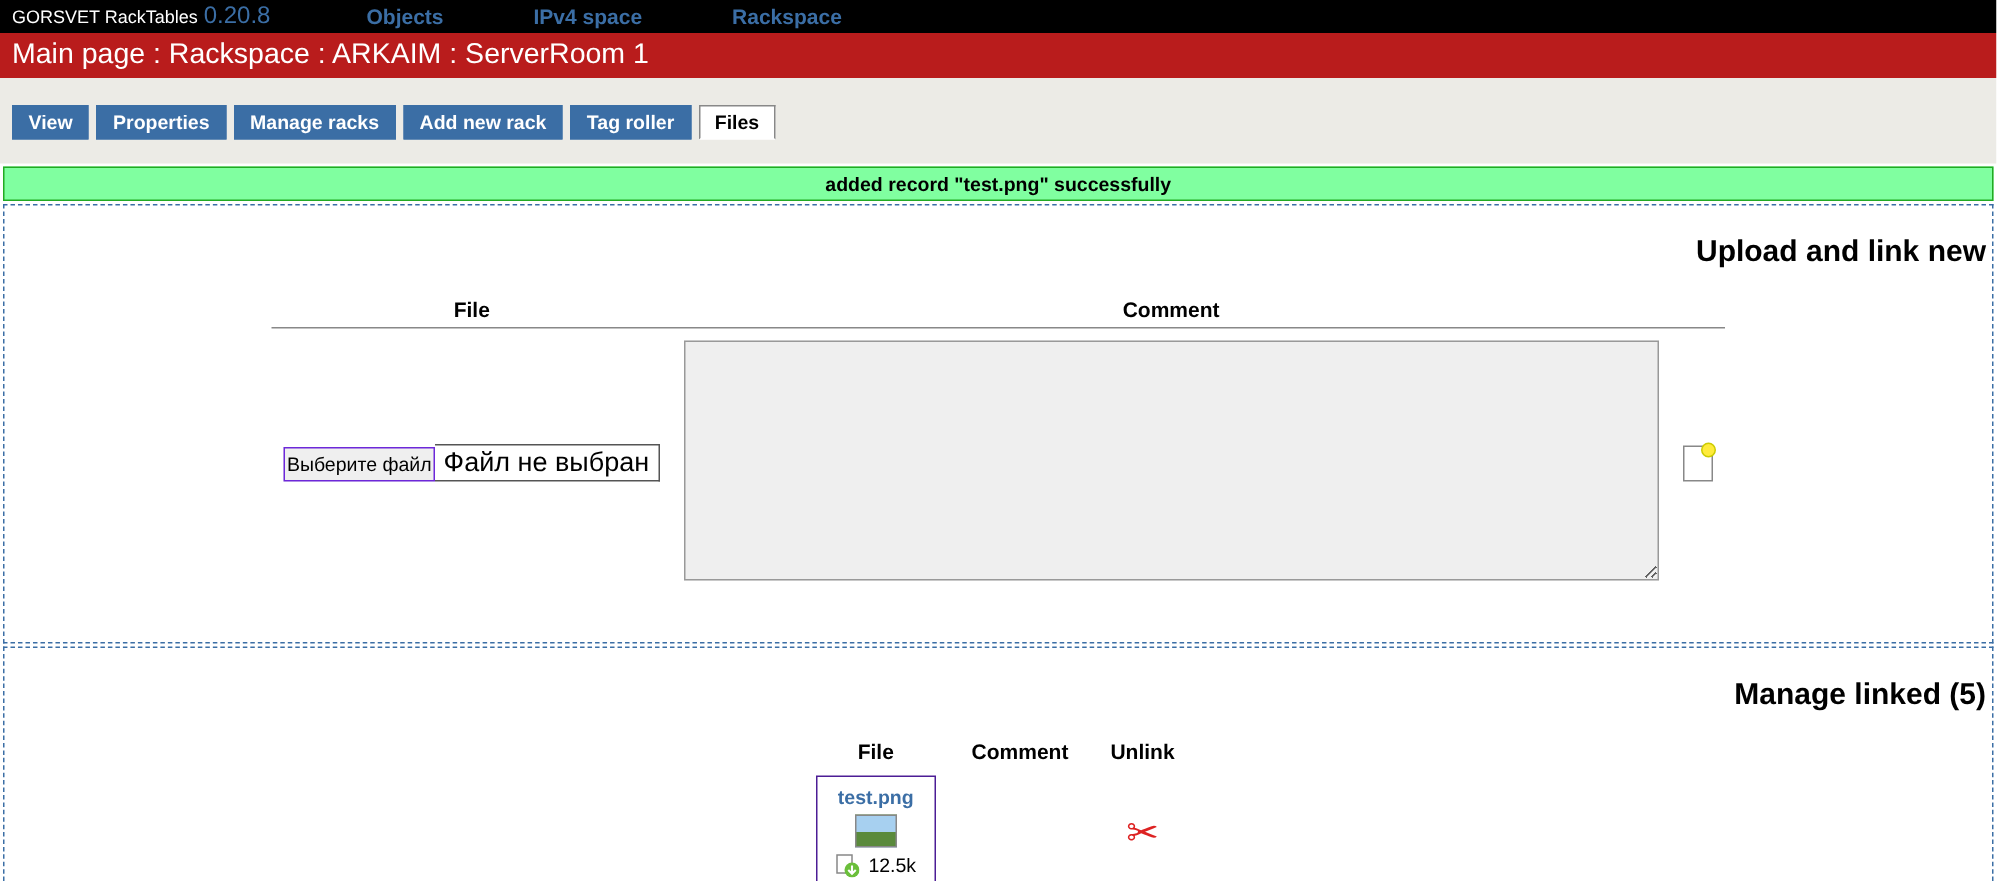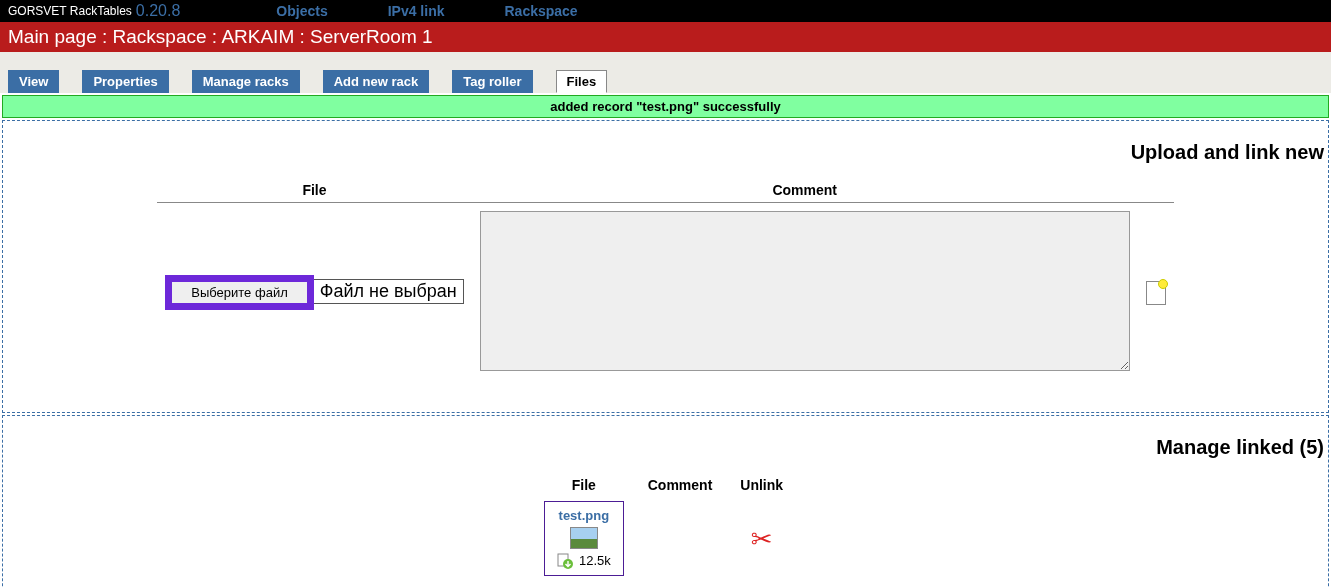--- a/index.html
+++ b/index.html
@@ -13,43 +13,43 @@
   .top-bar {
     background: #000;
     color: #fff;
     padding: 2px 8px;
     height: 22px;
     display: flex;
     align-items: center;
   }
   .app-name { color: #fff; font-weight: normal; font-size: 12px; }
   .app-ver { color: #3b6ea5; font-size: 16px; margin-left: 4px; }
-  .top-links { display: flex; margin-left: 96px; }
+  .top-links { display: flex; margin-left: 64px; }
   .top-link {
     color: #3b6ea5;
     font-weight: bold;
     font-size: 14px;
     margin-right: 60px;
     cursor: pointer;
   }
   .breadcrumb-bar {
     background: #b91c1c;
     color: #fff;
     padding: 4px 8px;
   }
   .breadcrumb-bar a, .breadcrumb-bar span.bc {
     font-size: 19px;
     font-weight: normal;
     color: #fff;
   }
   .tabs-bar {
     background: #ecebe6;
-    padding: 18px 8px 0 8px;
+    padding: 18px 8px 16px 8px;
     display: flex;
-    gap: 23px;
+    gap: 5px;
     border-bottom: 0;
   }
   .tab {
     background: #3b6ea5;
     color: #fff;
     font-weight: bold;
     padding: 3px 10px;
     font-size: 13px;
     cursor: pointer;
     border: 1px solid #3b6ea5;
@@ -81,23 +81,23 @@
   }
   table.upload { width: 70%; margin: 0 auto; border-collapse: collapse; }
   table.upload th {
     font-weight: bold;
     padding: 4px 8px;
     border-bottom: 1px solid #888;
     font-size: 14px;
   }
   table.upload td { padding: 8px; vertical-align: middle; text-align: center; }
   .file-btn {
-    border: 7px solid #6d28d9;
+    border: 1px solid #6d28d9;
     background: #efefef;
-    padding: 3px 19px;
+    padding: 3px 1px;
     font-size: 13px;
     display: inline-block;
     cursor: pointer;
   }
   .file-status {
     border: 1px solid #555;
     border-left: none;
     padding: 1px 6px;
     font-size: 18px;
     display: inline-block;
@@ -158,21 +158,21 @@
   }
 </style>
 </head>
 <body>
 
 <div class="top-bar">
   <span class="app-name">GORSVET RackTables</span>
   <span class="app-ver">0.20.8</span>
   <div class="top-links">
     <span class="top-link">Objects</span>
-    <span class="top-link">IPv4 link</span>
+    <span class="top-link">IPv4 space</span>
     <span class="top-link">Rackspace</span>
   </div>
 </div>
 
 <div class="breadcrumb-bar">
   <span class="bc">Main page</span><span class="bc"> : </span><span class="bc">Rackspace</span><span class="bc"> : </span><span class="bc">ARKAIM</span><span class="bc"> : </span><span class="bc">ServerRoom 1</span>
 </div>
 
 <div class="tabs-bar">
   <div class="tab">View</div>

